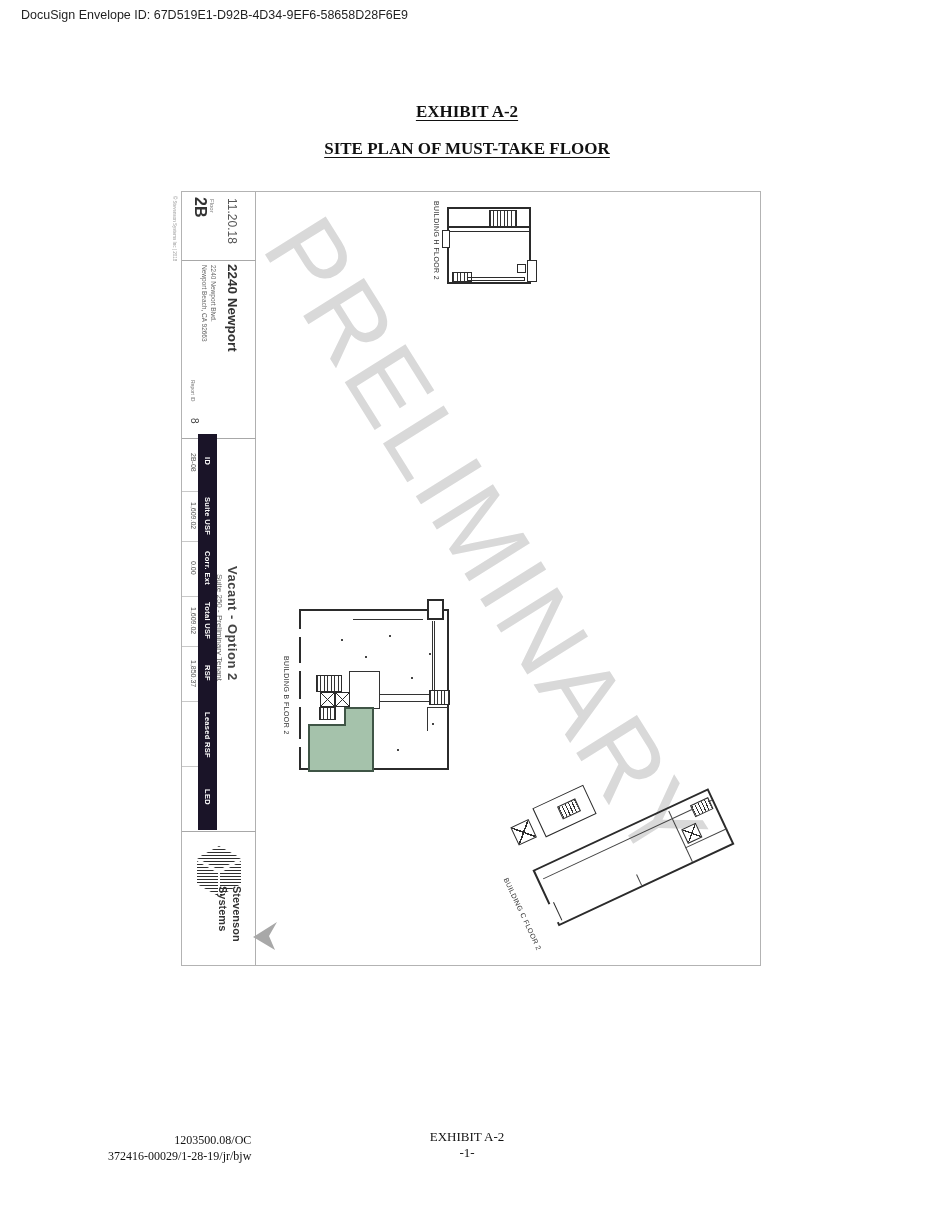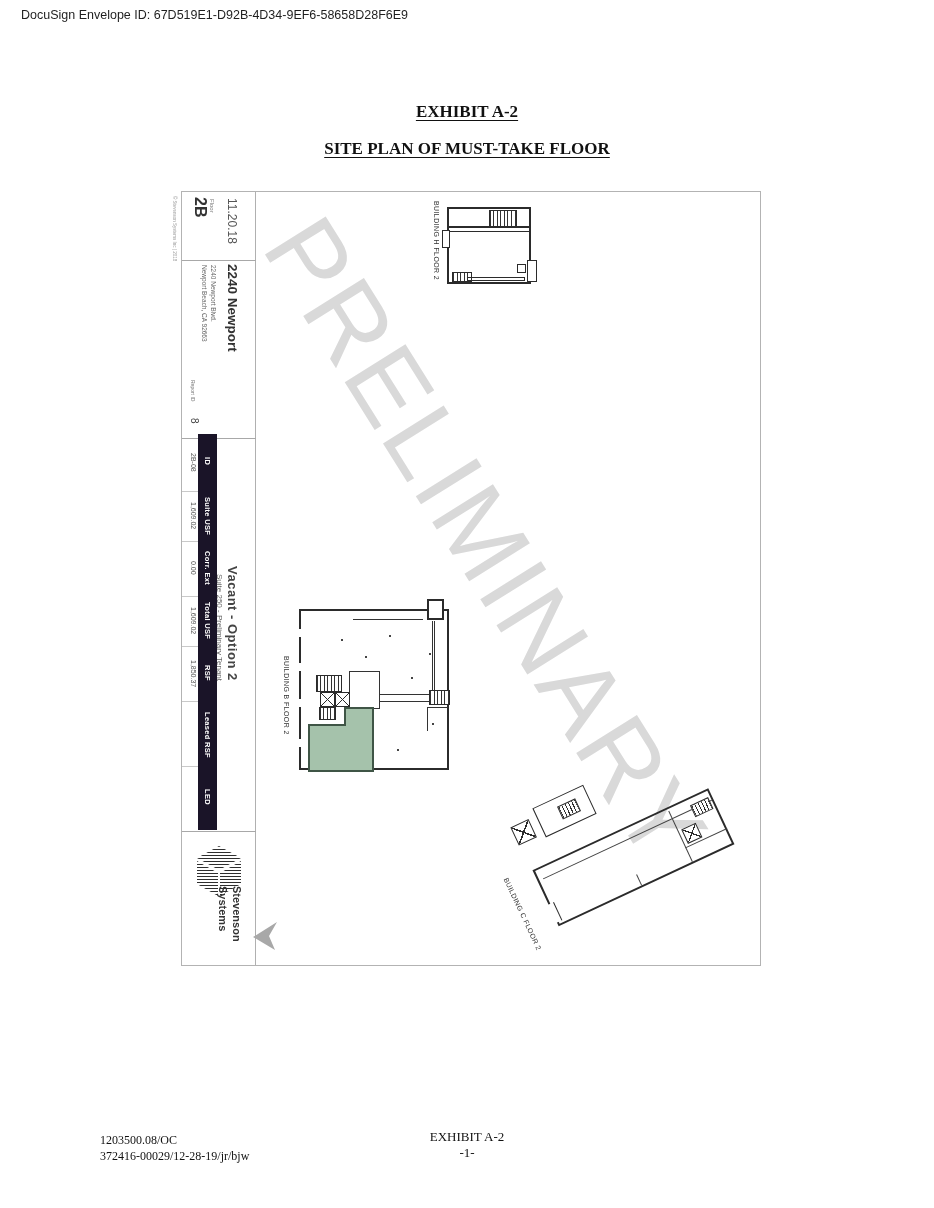--- a/index.html
+++ b/index.html
@@ -161,22 +161,22 @@
         <div class="pl xbox" style="left:150px;top:24px;width:16px;height:16px;"></div>
         <div class="pl hatch" style="left:168px;top:6px;width:20px;height:13px;"></div>
         <div class="pl" style="left:146px;top:42px;width:46px;height:1px;background:#444;"></div>
         <div class="pl" style="left:90px;top:46px;width:1px;height:12px;background:#444;"></div>
         <div class="pl" style="left:-3px;top:36px;width:7px;height:20px;background:#fff;border-right:1.5px solid #2b2b2b;"></div>
       </div>
     </div>
 
   </div>
 
-  <div class="abs foot serif" style="left:100px;top:1132px;">
+  <div class="abs foot serif" style="left:108px;top:1132px;text-align:right;">
     <div>1203500.08/OC</div>
-    <div>372416-00029/12-28-19/jr/bjw</div>
+    <div>372416-00029/1-28-19/jr/bjw</div>
   </div>
   <div class="abs foot serif" style="left:0;right:0;top:1129px;text-align:center;font-size:13px;">
     <div>EXHIBIT A-2</div>
     <div>-1-</div>
   </div>
 
 </div>
 
 </body></html>

